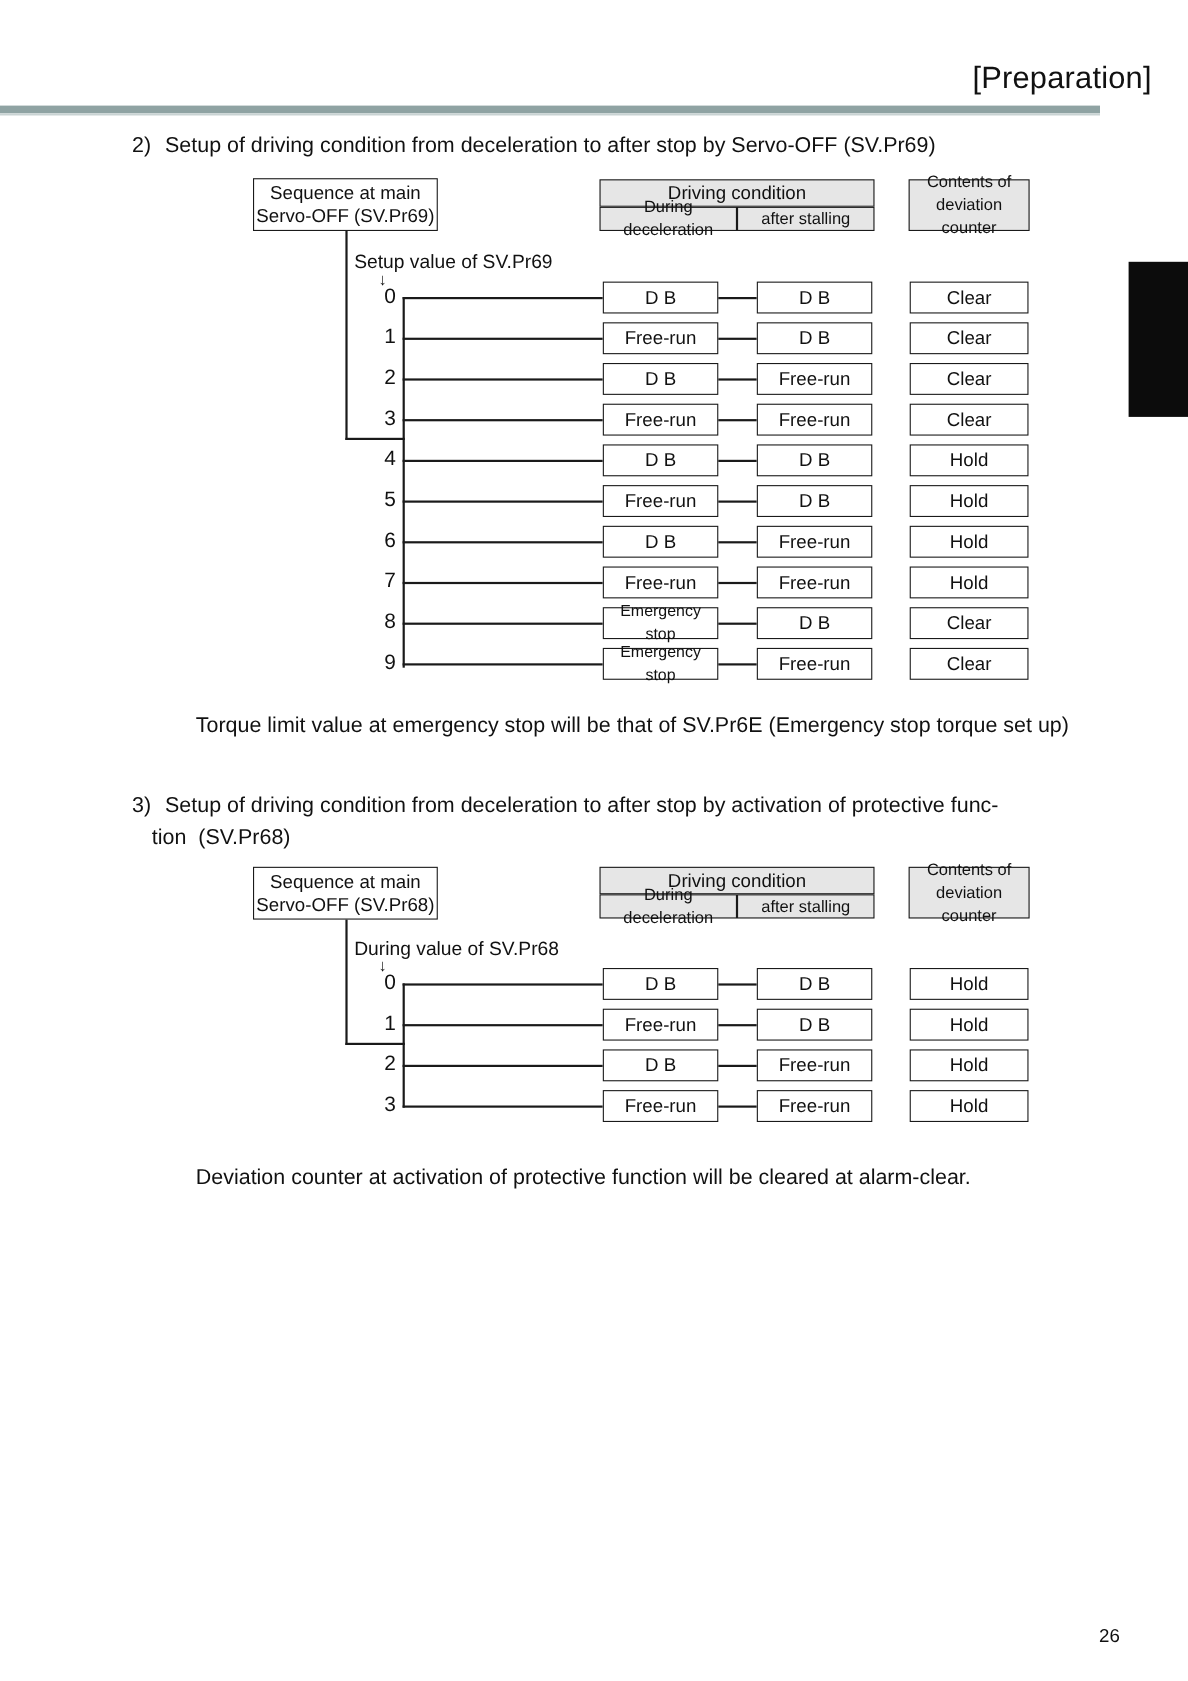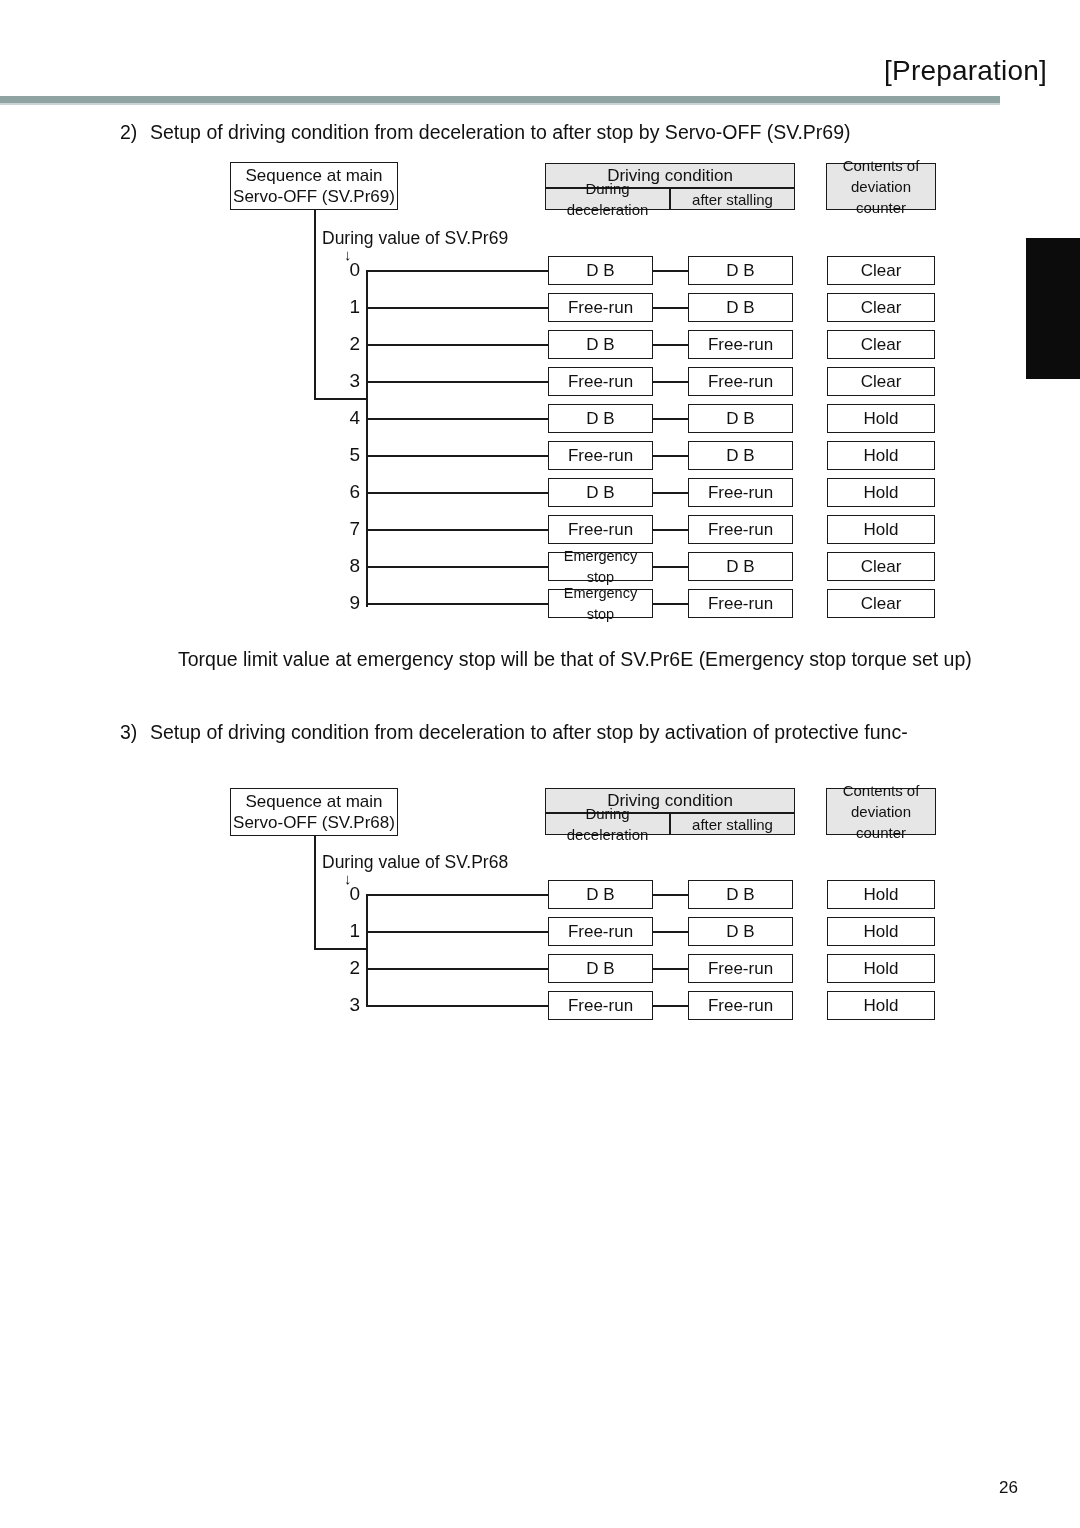--- a/index.html
+++ b/index.html
@@ -108,21 +108,21 @@
     <div class="box shaded" style="left:545px;top:163px;width:250px;height:25px;">Driving condition</div>
     <div class="box shaded small" style="left:545px;top:188px;width:125px;height:22px;">During deceleration</div>
     <div class="box shaded small" style="left:670px;top:188px;width:125px;height:22px;">after stalling</div>
 
     <div class="box shaded two-line small" style="left:826px;top:163px;width:110px;height:47px;">
       <span>Contents of</span>
       <span>deviation</span>
       <span>counter</span>
     </div>
 
-    <div class="setup-caption" style="left:322px;top:228px;">During value of SV.Pr69</div>
+    <div class="setup-caption" style="left:322px;top:228px;">Setup value of SV.Pr69</div>
     <div class="arrow-down" style="left:344px;top:250px;">↓</div>
 
     <div class="vline" style="left:314px;top:210px;height:190px;"></div>
     <div class="hline" style="left:314px;top:398px;width:54px;"></div>
 
     <div class="vline" style="left:366px;top:270px;height:337px;"></div>
 
     <div>
 
       <div class="rowlabel" style="left:336px;top:259px;">0</div>
@@ -194,20 +194,21 @@
       <div class="hline" style="left:653px;top:603px;width:35px;"></div>
       <div class="box" style="left:688px;top:589px;width:105px;height:29px;">Free-run</div>
       <div class="box" style="left:827px;top:589px;width:108px;height:29px;">Clear</div>
     </div>
   </div>
 
   <div class="para" style="left:178px;top:645px;width:860px;">Torque limit value at emergency stop will be that of SV.Pr6E (Emergency stop torque set up)</div>
 
   <div class="sec-num" style="left:120px;top:718px;">3)</div>
   <div class="para" style="left:150px;top:718px;width:890px;">Setup of driving condition from deceleration to after stop by activation of protective func-</div>
+  <div class="para" style="left:138px;top:747px;width:890px;">tion  (SV.Pr68)</div>
 
   <div class="diagram">
 
     <div class="box two-line" style="left:230px;top:788px;width:168px;height:48px;">
       <span>Sequence at main</span>
       <span>Servo-OFF (SV.Pr68)</span>
     </div>
 
     <div class="box shaded" style="left:545px;top:788px;width:250px;height:25px;">Driving condition</div>
     <div class="box shaded small" style="left:545px;top:813px;width:125px;height:22px;">During deceleration</div>
@@ -251,16 +252,17 @@
 
       <div class="rowlabel" style="left:336px;top:994px;">3</div>
       <div class="hline" style="left:366px;top:1005px;width:182px;"></div>
       <div class="box" style="left:548px;top:991px;width:105px;height:29px;">Free-run</div>
       <div class="hline" style="left:653px;top:1005px;width:35px;"></div>
       <div class="box" style="left:688px;top:991px;width:105px;height:29px;">Free-run</div>
       <div class="box" style="left:827px;top:991px;width:108px;height:29px;">Hold</div>
     </div>
   </div>
 
+  <div class="para" style="left:178px;top:1056px;width:880px;">Deviation counter at activation of protective function will be cleared at alarm-clear.</div>
 
   <div class="page-num">26</div>
 
 </div>
 
 </body></html>

